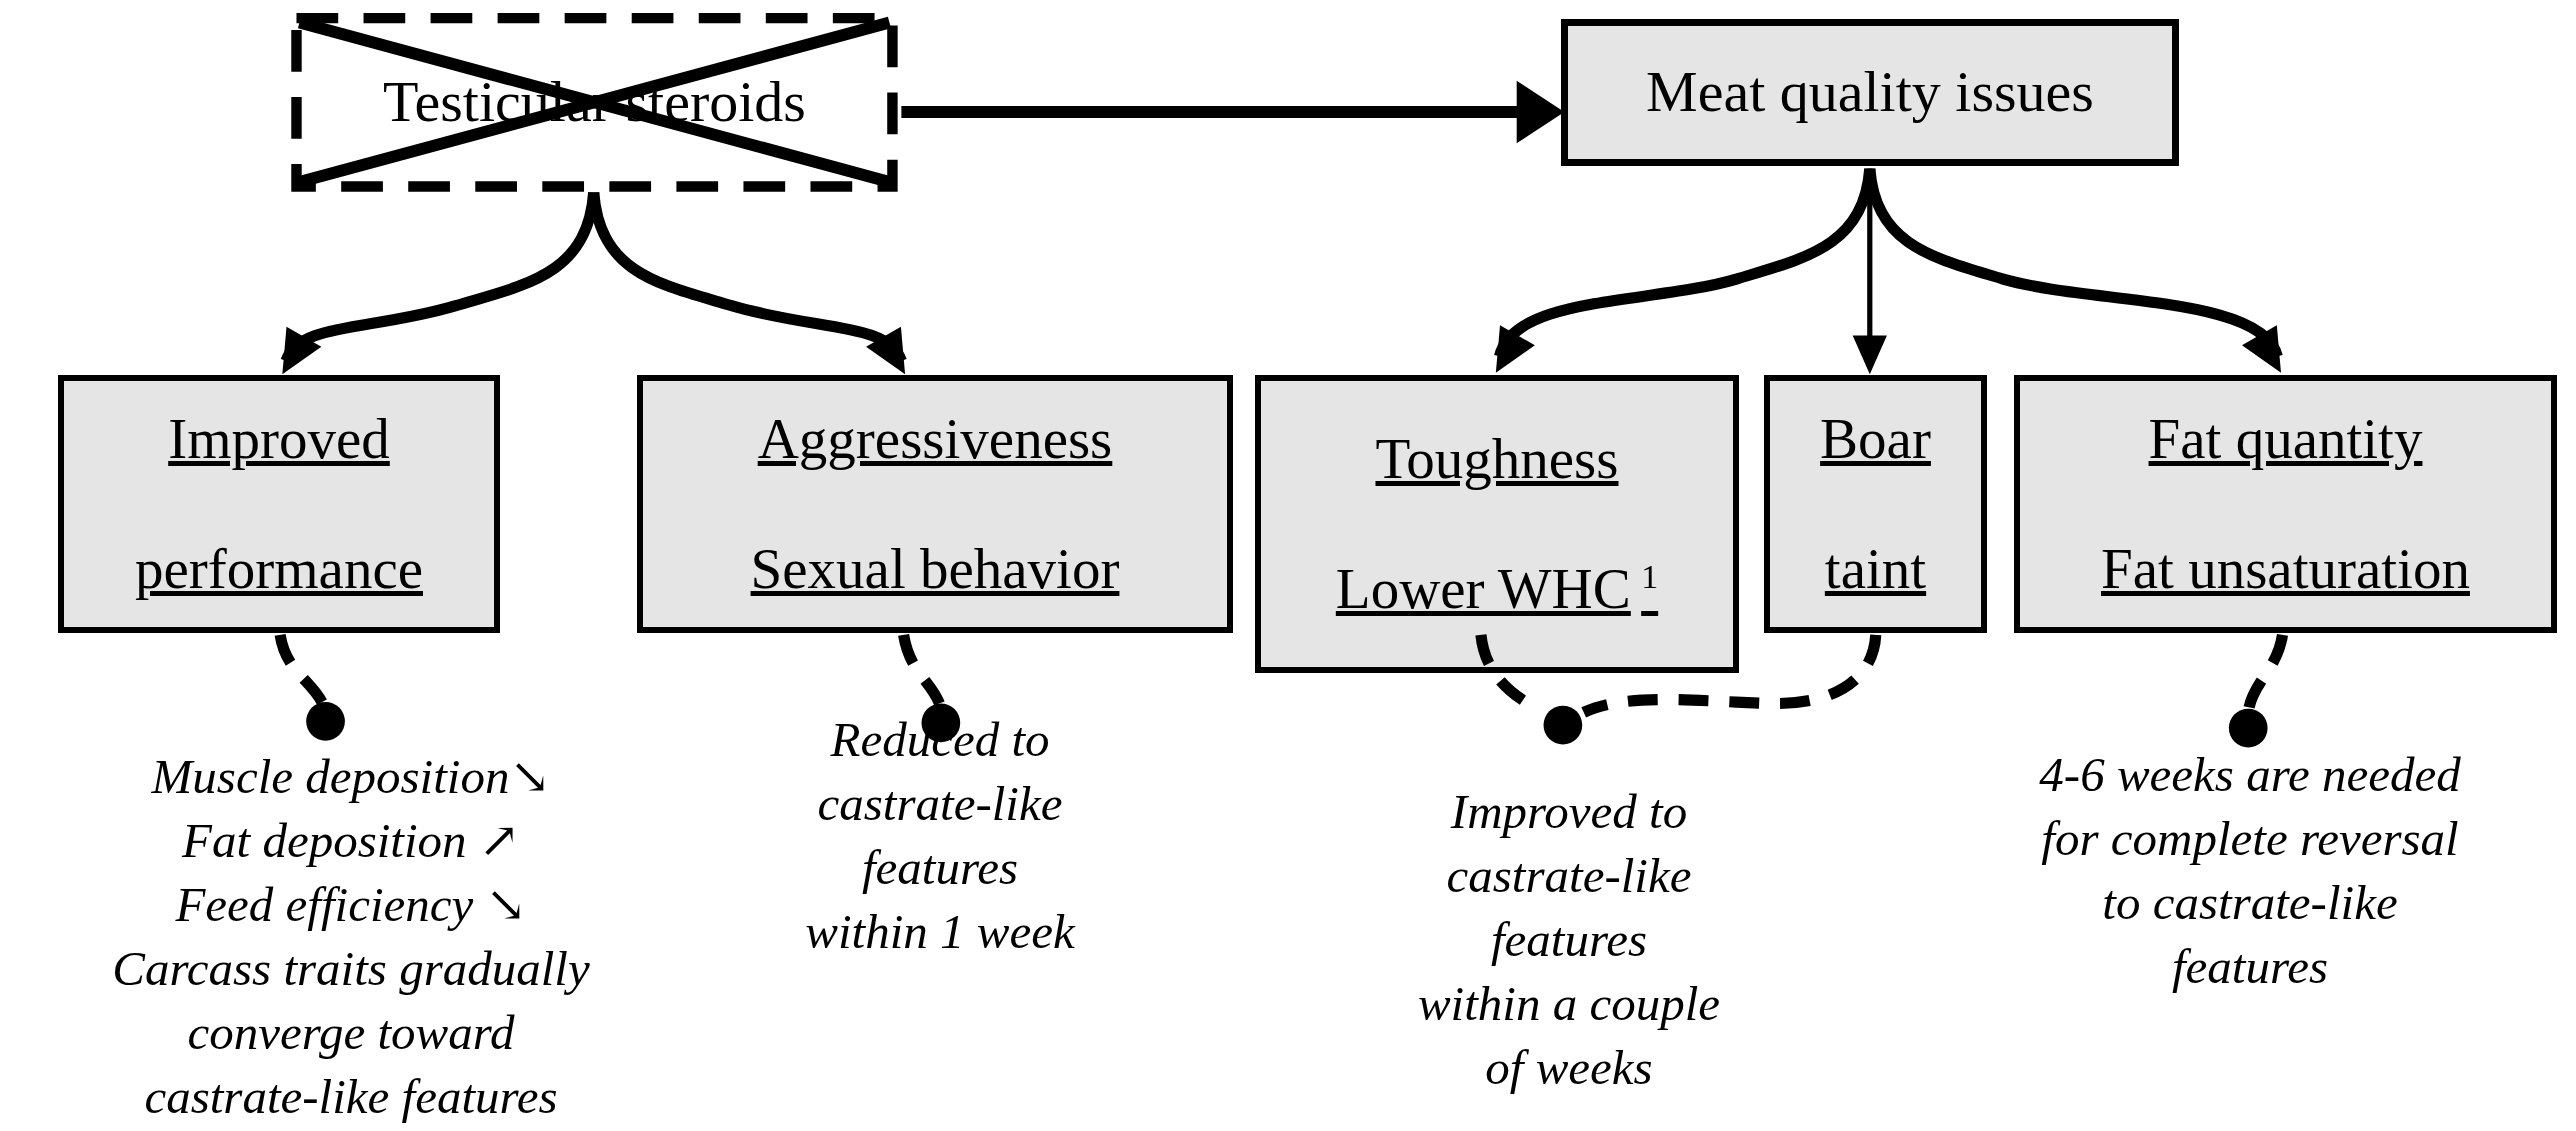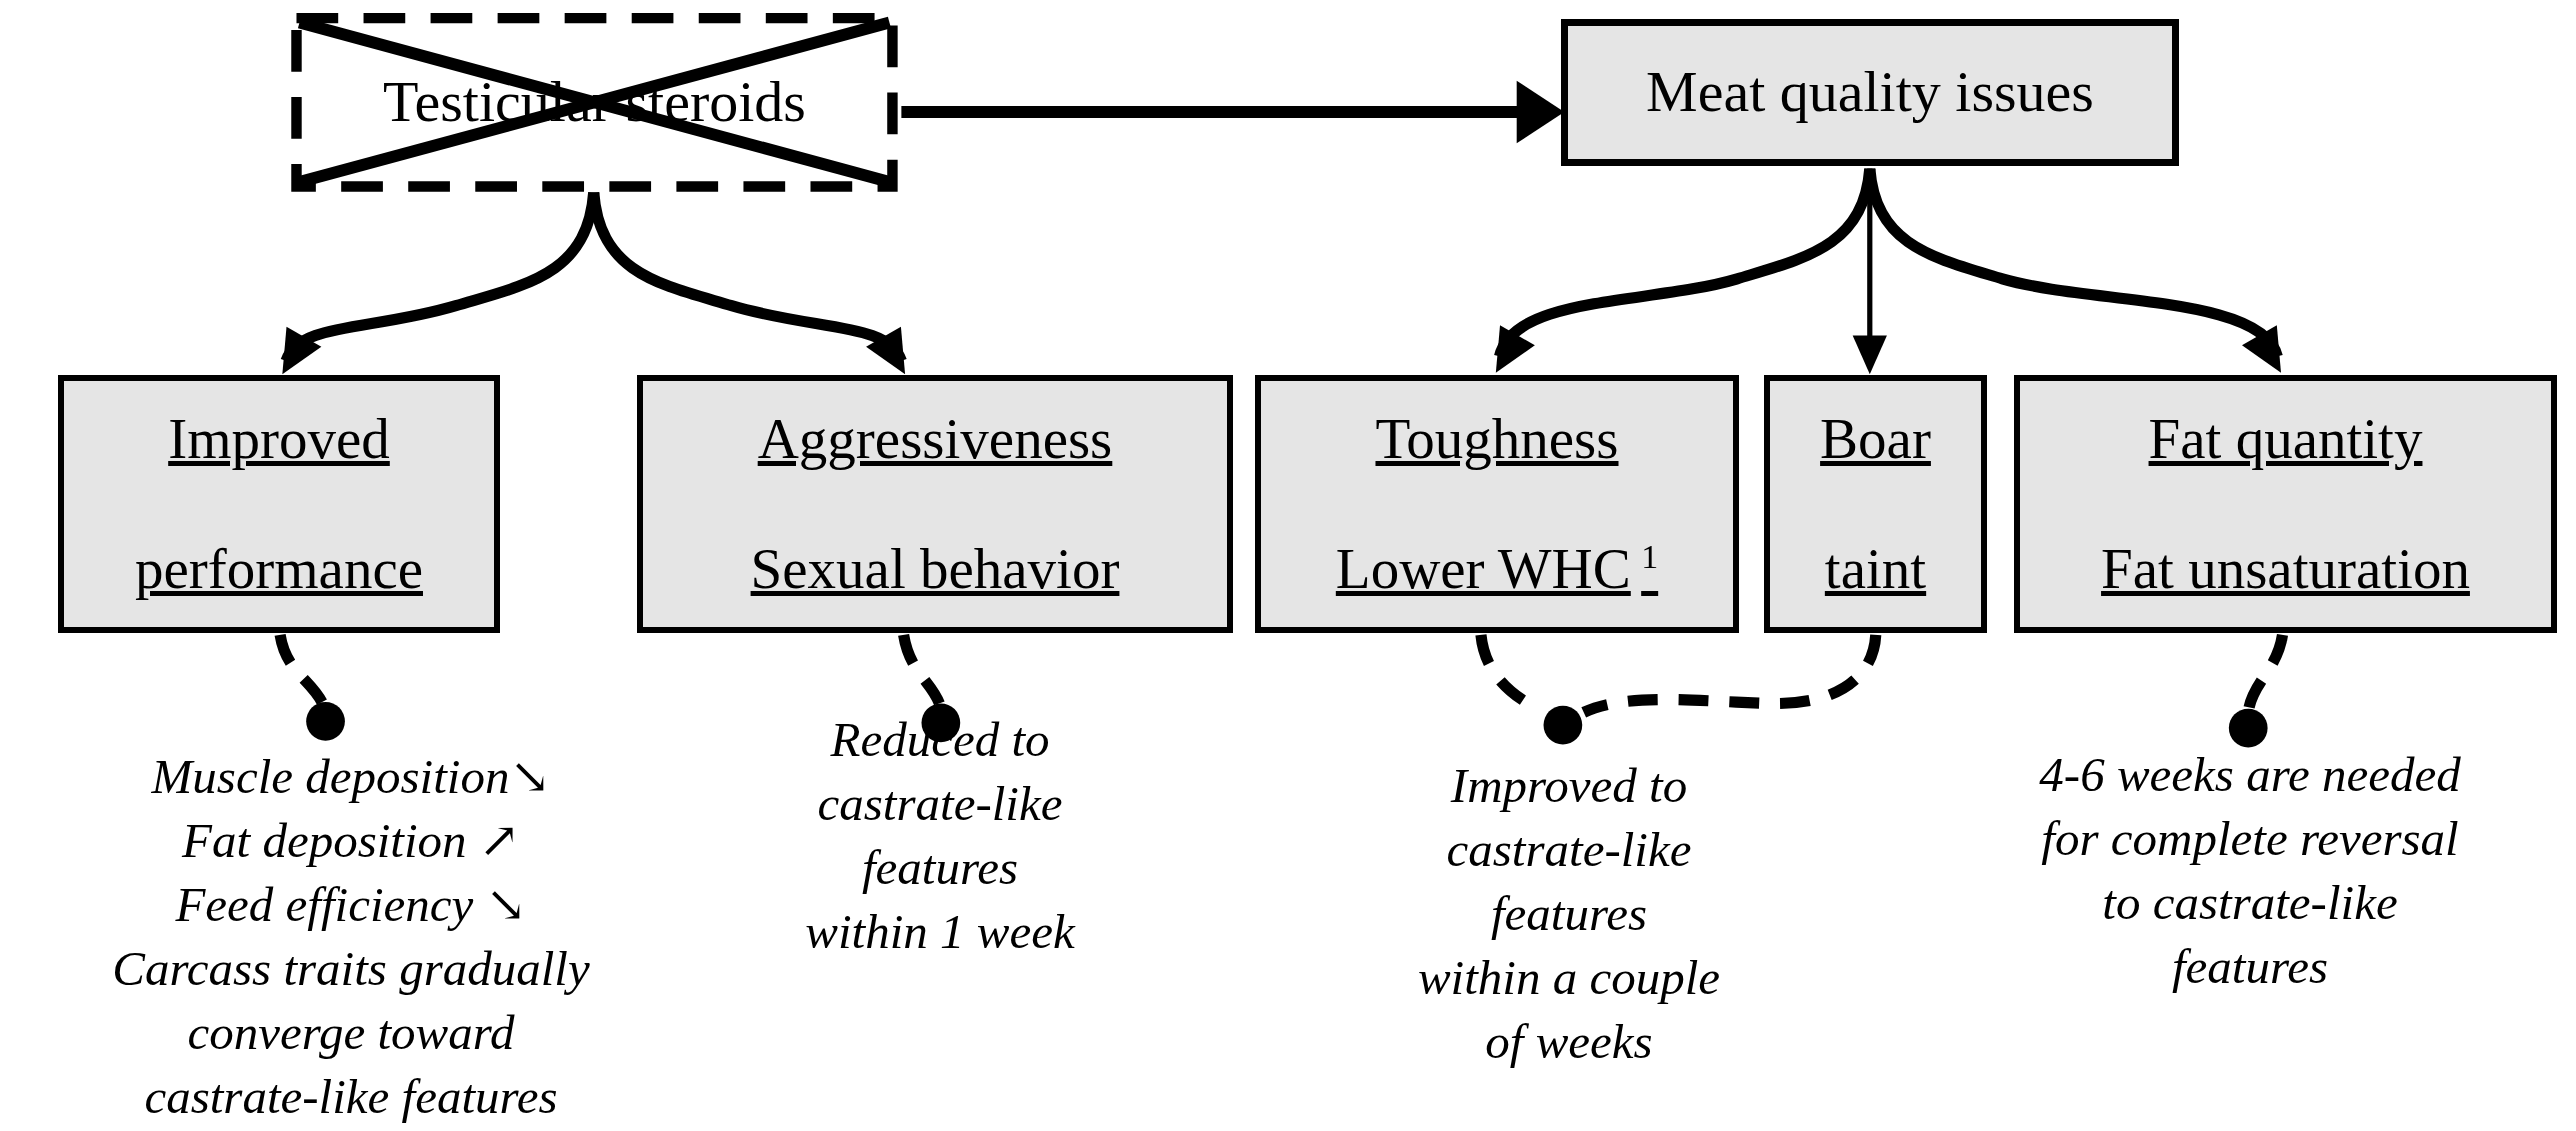--- a/index.html
+++ b/index.html
@@ -54,21 +54,21 @@
   <div class="node bordered two" style="left:58px;top:375px;width:442px;height:258px;">
     <span class="bline">Improved</span>
     <span class="bline">performance</span>
   </div>
 
   <div class="node bordered two" style="left:637px;top:375px;width:596px;height:258px;">
     <span class="bline">Aggressiveness</span>
     <span class="bline">Sexual behavior</span>
   </div>
 
-  <div class="node bordered two" style="left:1255px;top:375px;width:484px;height:258px;">
+  <div class="node bordered two" style="left:1255px;top:375px;width:484px;height:298px;">
     <span class="bline">Toughness</span>
     <span class="bline"><span>Lower WHC</span><span class="sup">1</span></span>
   </div>
 
   <div class="node bordered two" style="left:1764px;top:375px;width:223px;height:258px;">
     <span class="bline">Boar</span>
     <span class="bline">taint</span>
   </div>
 
   <div class="node bordered two" style="left:2014px;top:375px;width:543px;height:258px;">
@@ -85,21 +85,21 @@
     <span>castrate-like features</span>
   </div>
 
   <div class="annot" style="left:940px;top:708px;text-align:center;">
     <span>Reduced to</span>
     <span>castrate-like</span>
     <span>features</span>
     <span>within 1 week</span>
   </div>
 
-  <div class="annot" style="left:1569px;top:754px;font-style:italic;">
+  <div class="annot" style="left:1569px;top:780px;font-style:italic;">
     <span>Improved to</span>
     <span>castrate-like</span>
     <span>features</span>
     <span>within a couple</span>
     <span>of weeks</span>
   </div>
 
   <div class="annot" style="left:2250px;top:743px;">
     <span>4-6 weeks are needed</span>
     <span>for complete reversal</span>

